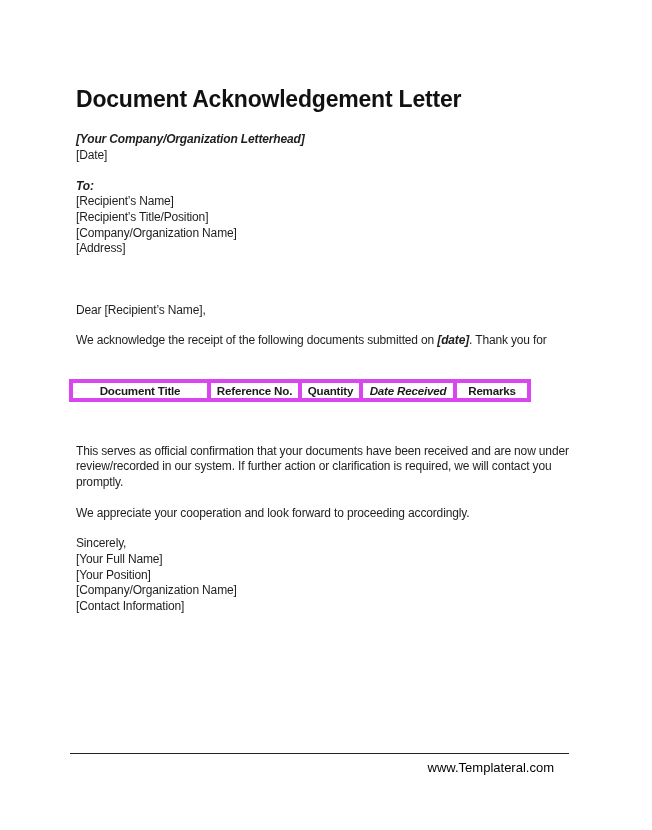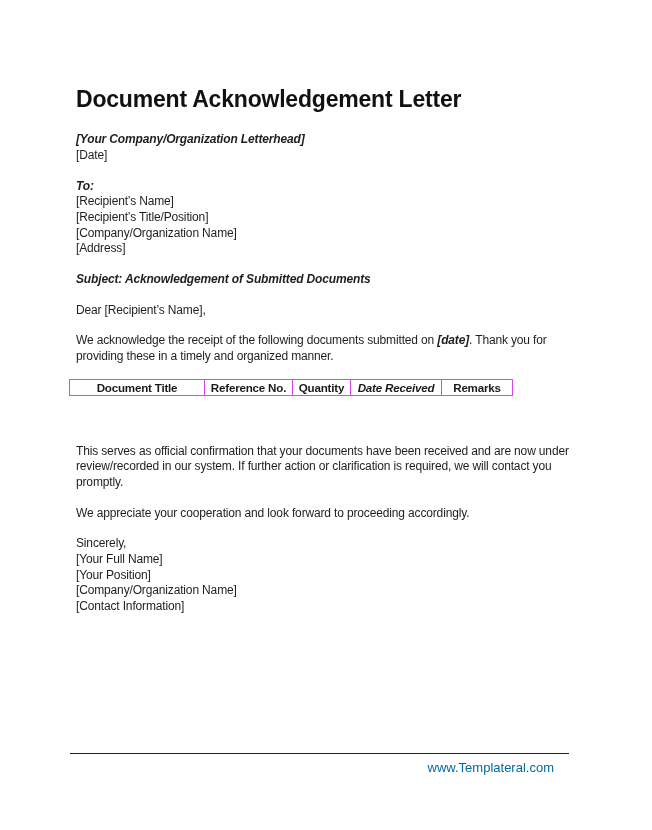--- a/index.html
+++ b/index.html
@@ -17,58 +17,56 @@
     .line {
       position: absolute; left: 76px; font-size: 12px; line-height: 15.5px;
       white-space: nowrap; color: #1e1e1e; letter-spacing: -0.15px;
     }
     .bold { font-weight: bold; font-style: italic; }
     table.docs {
       position: absolute; left: 69px; top: 379px;
       border-collapse: collapse; font-size: 11.6px; letter-spacing: -0.2px;
     }
     table.docs th, table.docs td {
-      border: 1px solid #d946ef; padding: 0 4px; height: 15px; line-height: 15px;
+      border: 4px solid #d946ef; padding: 0 4px; height: 15px; line-height: 15px;
       white-space: nowrap;
     }
     table.docs th { font-weight: bold; text-align: center; }
     table.docs td { text-align: left; }
     .c1 { width: 126px; } .c2 { width: 79px; } .c3 { width: 49px; } .c4 { width: 82px; font-style: italic; } .c5 { width: 62px; }
     .footer-rule {
       position: absolute; left: 70px; top: 753px; width: 499px; height: 0;
       border-top: 1px solid #222;
     }
     .footer-url {
-      position: absolute; right: 82px; top: 760px; font-size: 13px; color: #0369a1;
+      position: absolute; right: 82px; top: 760px; font-size: 13px; color: #000000;
       white-space: nowrap;
     }
   </style>
 </head>
 <body>
 
 <div class="page">
   <div class="title">Document Acknowledgement Letter</div>
 
   <div class="line bold" style="top:132px">[Your Company/Organization Letterhead]</div>
   <div class="line" style="top:148px">[Date]</div>
 
   <div class="line bold" style="top:179px">To:</div>
   <div class="line" style="top:194px">[Recipient’s Name]</div>
   <div class="line" style="top:210px">[Recipient’s Title/Position]</div>
   <div class="line" style="top:226px">[Company/Organization Name]</div>
   <div class="line" style="top:241px">[Address]</div>
 
-  <div class="line bold" style="top:272px">Subject: Acknowledgement of Submitted Documents</div>
 
   <div class="line" style="top:303px">Dear [Recipient’s Name],</div>
 
   <div class="line" style="top:333px">
     <span>We acknowledge the receipt of the following documents submitted on </span><span class="bold">[date]</span><span>. Thank you for</span>
   </div>
-  <div class="line" style="top:349px">providing these in a timely and organized manner.</div>
 
   <table class="docs">
     <thead>
       <tr>
         <th class="c1">Document Title</th>
         <th class="c2">Reference No.</th>
         <th class="c3">Quantity</th>
         <th class="c4">Date Received</th>
         <th class="c5">Remarks</th>
       </tr>

